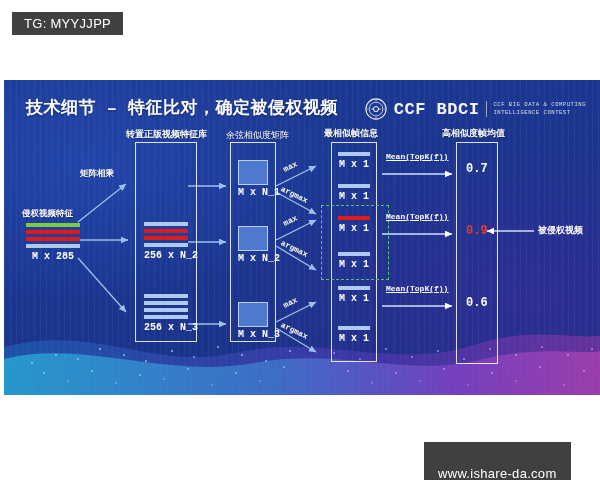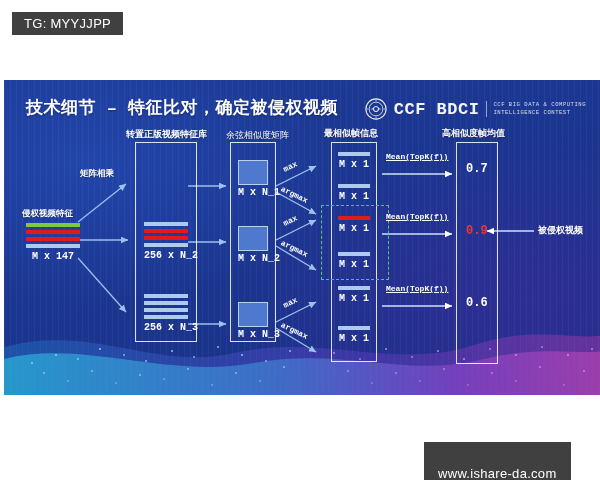--- a/index.html
+++ b/index.html
@@ -260,21 +260,21 @@
     <div class="col-head" style="left:222px; top:49px; font-weight:normal;">余弦相似度矩阵</div>
     <div class="col-head" style="left:320px; top:47px;">最相似帧信息</div>
     <div class="col-head" style="left:438px; top:47px;">高相似度帧均值</div>
 
     <div class="lbl" style="left:18px; top:128px;">侵权视频特征</div>
     <div class="blockgrp" style="left:22px; top:143px; width:54px;">
       <div class="stripe green"></div>
       <div class="stripe red"></div>
       <div class="stripe red"></div>
       <div class="stripe"></div>
-      <div class="blk-label">M x 147</div>
+      <div class="blk-label">M x 285</div>
     </div>
 
     <div class="lbl" style="left:76px; top:88px;">矩阵相乘</div>
 
     <div class="panel" style="left:131px; top:62px; width:62px; height:200px;"></div>
 
 
     <div class="blockgrp" style="left:140px; top:142px; width:44px;">
       <div class="stripe"></div>
       <div class="stripe red"></div>

